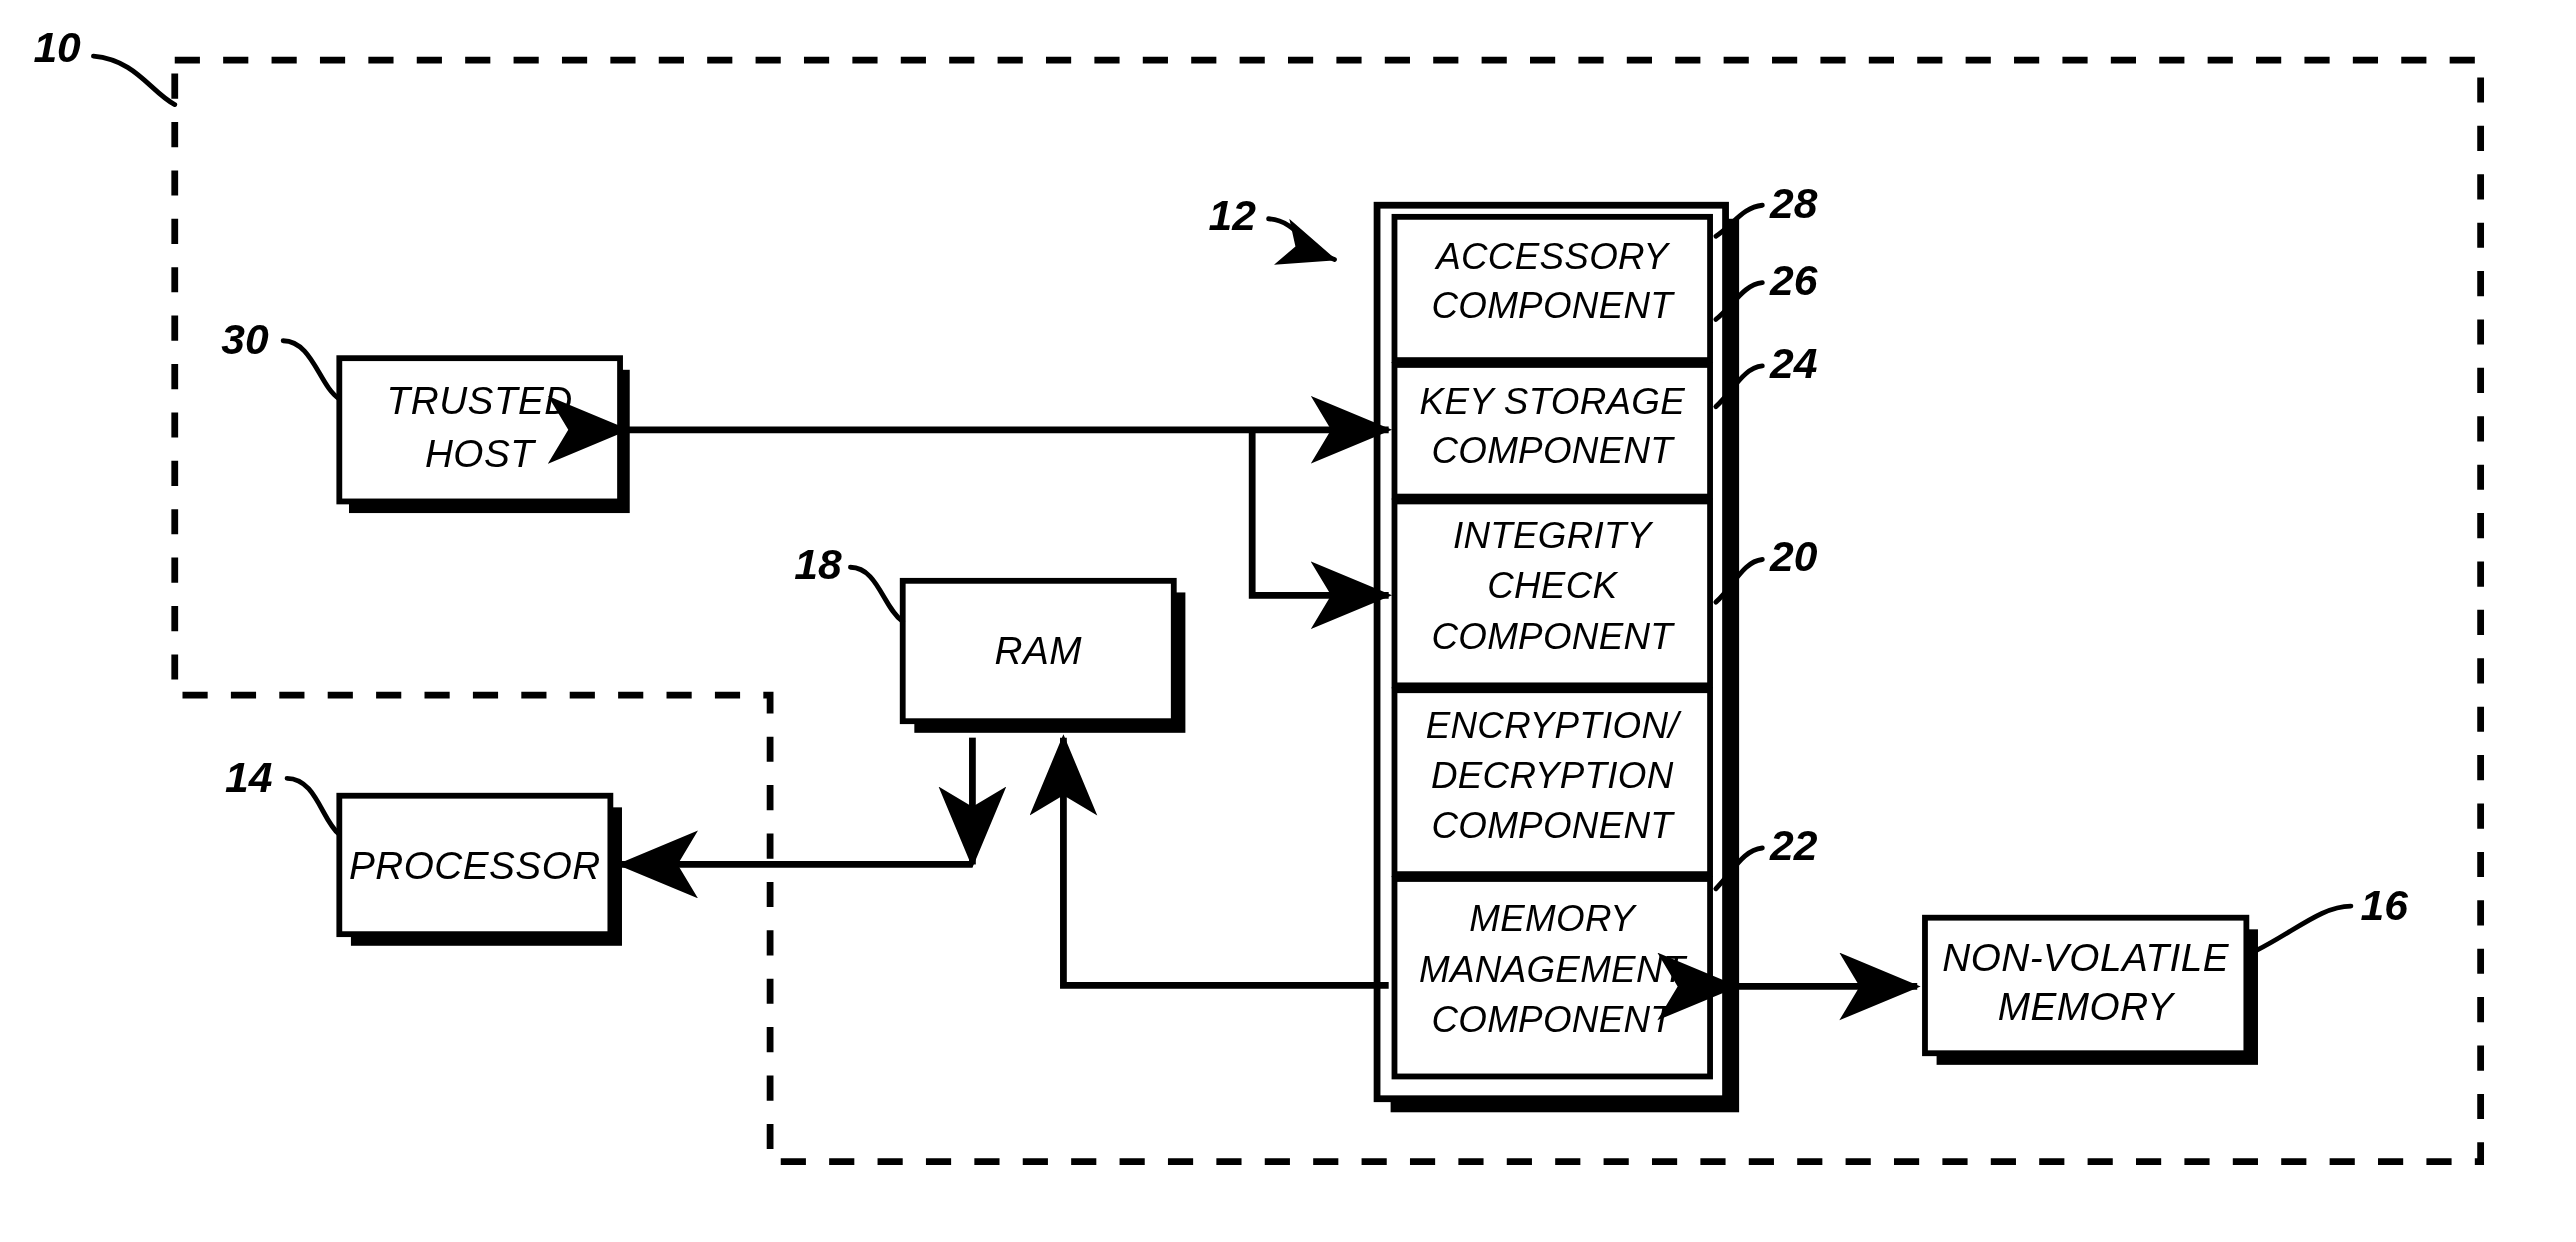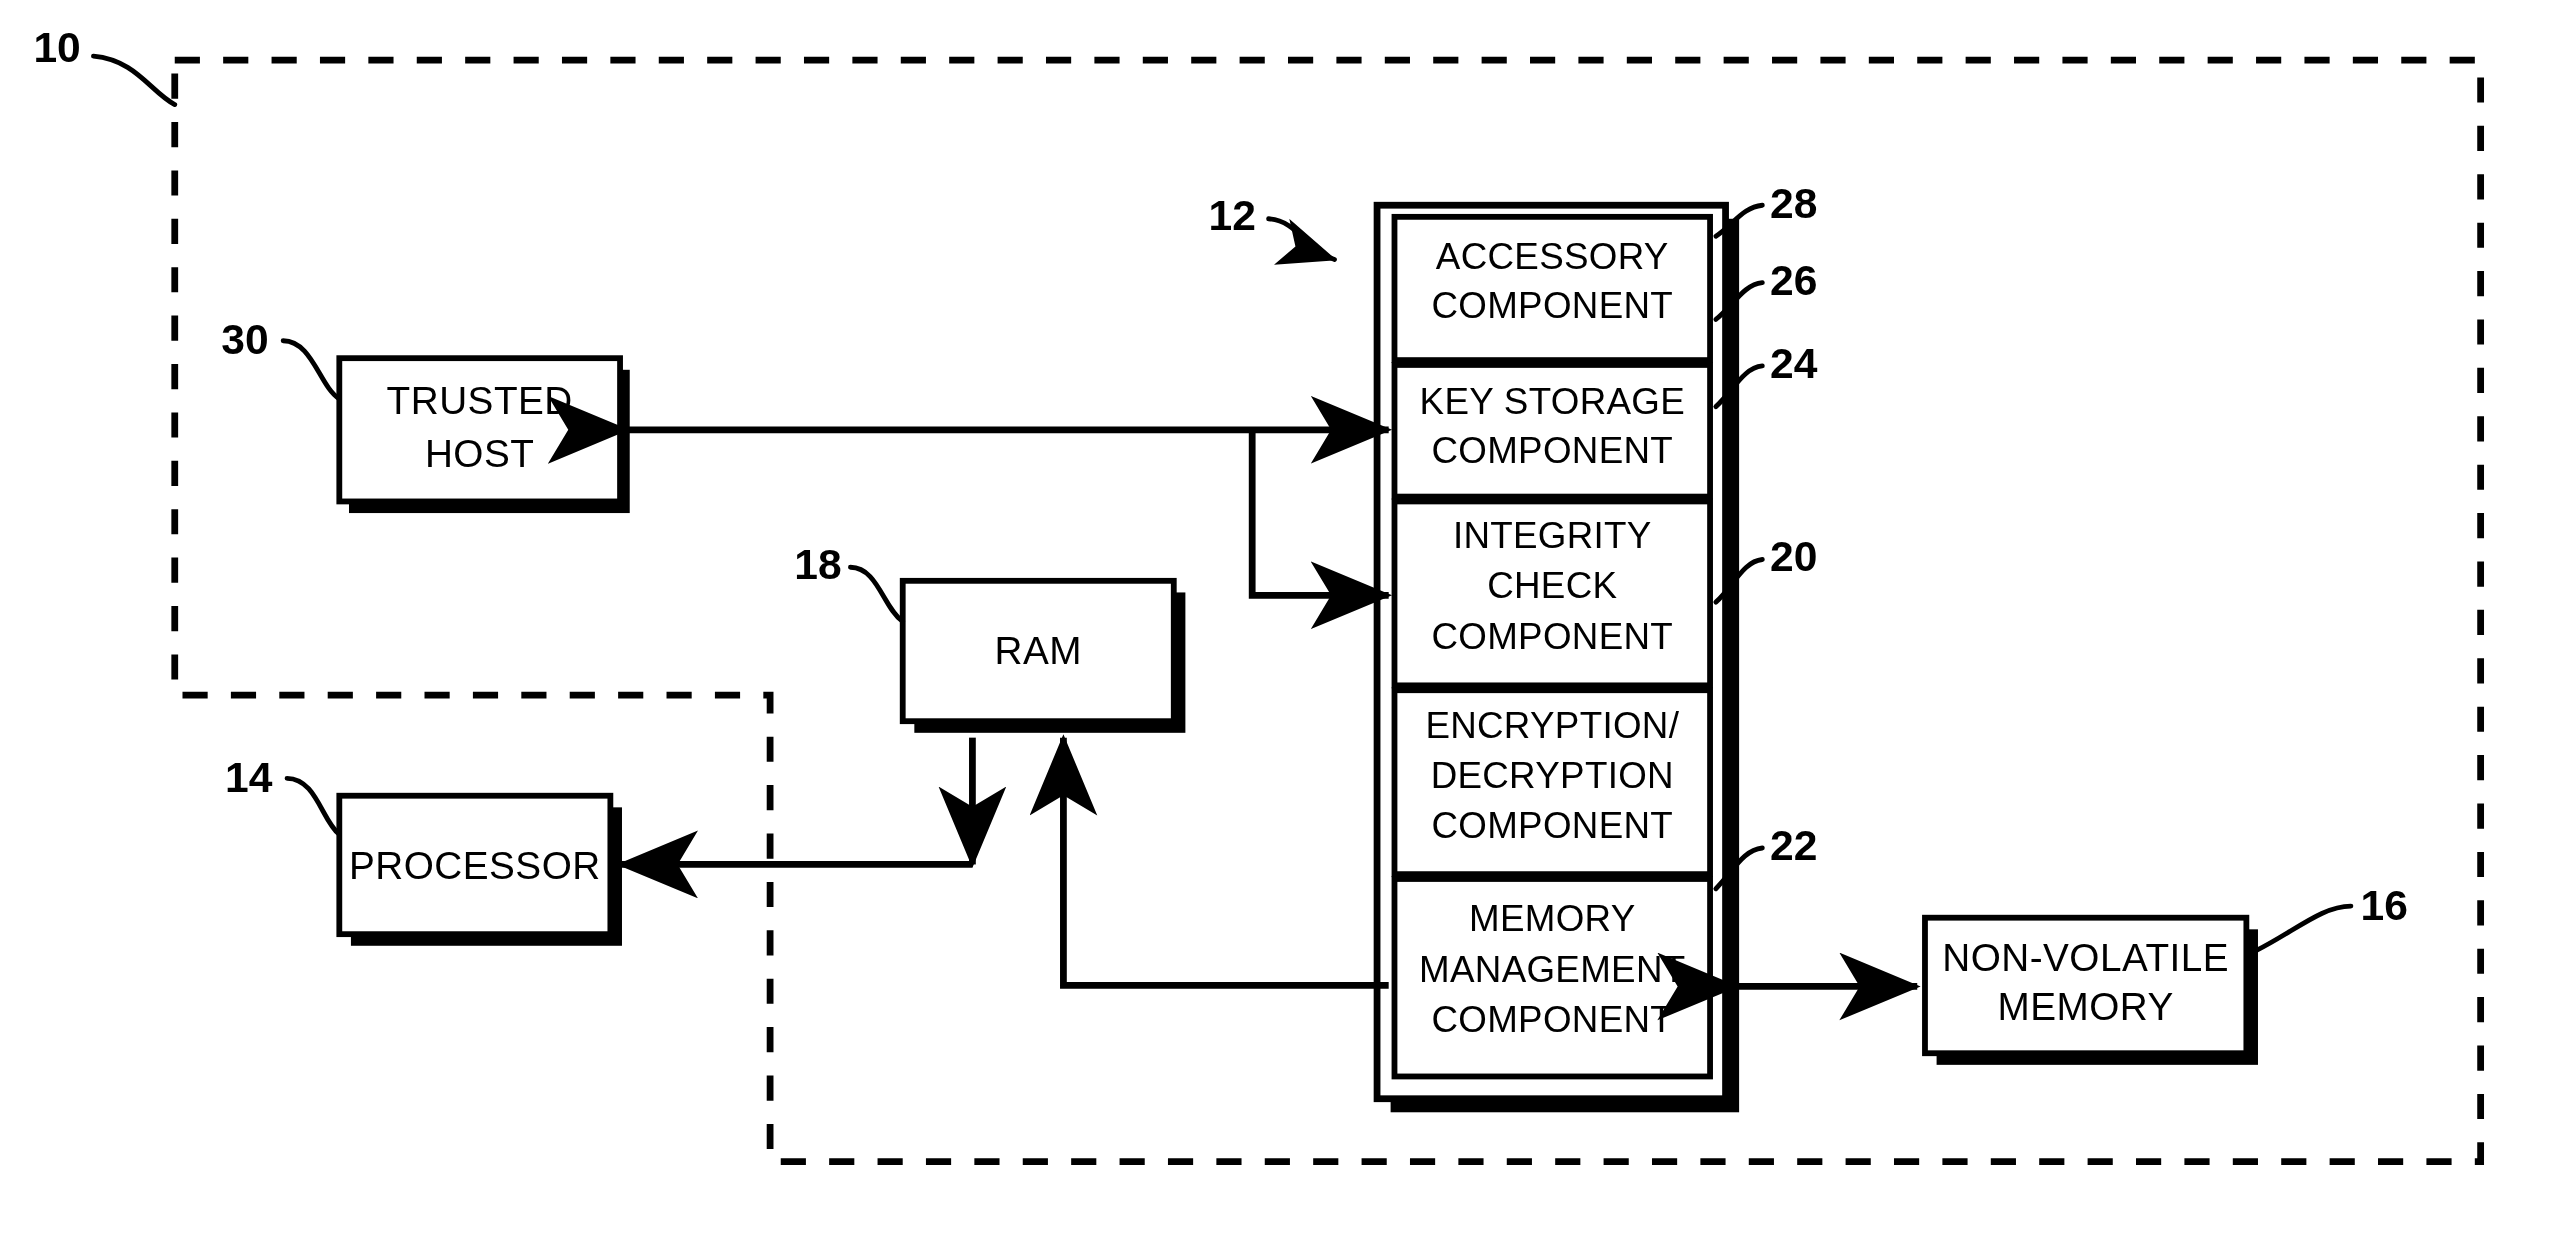--- a/index.html
+++ b/index.html
@@ -10,20 +10,21 @@
   }
   body {
     font-family: "Liberation Sans", sans-serif;
   }
   #fig-root {
     position: relative;
     width: 2528px;
     height: 1242px;
     background: #ffffff;
     overflow: hidden;
+    font-style: italic;
   }
   #fig-svg {
     position: absolute;
     left: 0;
     top: 0;
     width: 2576px;
     height: 1242px;
   }
   .ref-num {
     font-family: "Liberation Sans", sans-serif;

